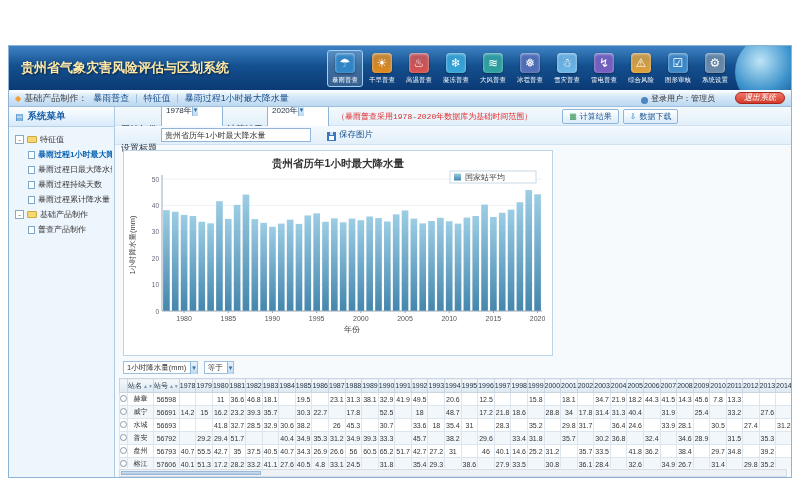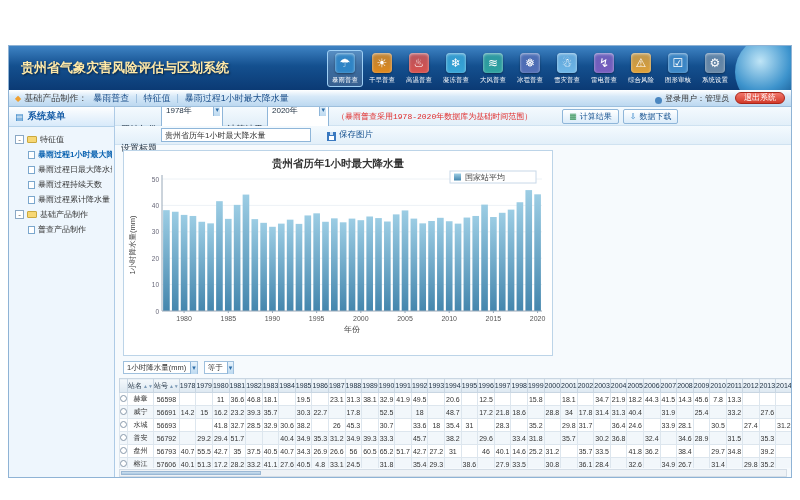--- a/index.html
+++ b/index.html
@@ -26,21 +26,21 @@
   .crumbbar{height:17px;flex:0 0 17px;background:linear-gradient(#ffffff,#d7e9f8 40%,#bcd8f0);
     border-bottom:1px solid #9dbfdd;display:flex;align-items:center;padding:0 6px;font-size:9px;color:#1b4f8a;}
   .crumb-icon{color:#f0a030;font-size:8px;margin-right:3px;}
   .crumb-label{color:#444;}
   .crumb-item{padding:0 6px;color:#1b4f8a;cursor:pointer;white-space:nowrap;}
   .crumb-sep{color:#8fb3d5;}
   .spacer{flex:1;}
   .user{font-size:8px;color:#333;white-space:nowrap;display:flex;align-items:flex-end;gap:3px;}
   .user-ic{width:7px;height:7px;border-radius:50%;background:#4a86c0;display:inline-block;}
   .logout{background:linear-gradient(#f2766b,#d23a2a);color:#fff;border:1px solid #a82619;border-radius:8px;
-    font-size:8px;padding:1px 8px;margin-left:6px;cursor:pointer;line-height:1.1;}
+    font-size:8px;padding:1px 8px;margin-left:20px;cursor:pointer;line-height:1.1;font-style:italic;}
 
   
   .body{flex:1;display:flex;min-height:0;}
   .sidebar{width:106px;flex:0 0 106px;background:#eef6fd;border-right:1px solid #aecbe6;overflow:hidden;}
   .side-head{height:20px;background:linear-gradient(#fdfeff,#d8eafa);border-bottom:1px solid #b5d2ea;
     color:#1a5fa8;font-weight:bold;font-size:9.5px;display:flex;align-items:center;gap:4px;padding-left:6px;}
   .side-head-ic{color:#2d7fc4;font-size:9px;}
   .tree{padding:5px 2px;font-size:8px;color:#333;}
   .tree-group{display:flex;align-items:center;gap:3px;padding:2px 0 2px 4px;cursor:pointer;white-space:nowrap;}
   .expander{width:9px;height:9px;border:1px solid #8aa8c5;background:#fff;font-size:8px;line-height:7px;
@@ -49,21 +49,21 @@
   .tree-leaf{display:flex;align-items:center;gap:3px;padding:2px 0 2px 17px;cursor:pointer;
     white-space:nowrap;overflow:hidden;}
   .leaf-icon{width:7px;height:8px;background:#fff;border:1px solid #7ba7cd;flex:0 0 7px;}
   .tree-leaf.active span{color:#0a62b0;font-weight:bold;}
 
   .content{flex:1;display:flex;flex-direction:column;min-width:0;background:#f6fafd;overflow:hidden;}
   .ctrl-row{display:flex;align-items:center;gap:4px;padding:0 6px;height:19px;flex:0 0 19px;
     background:linear-gradient(#f4fafe,#e2eff9);border-bottom:1px solid #cfe2f1;font-size:9px;color:#234;}
   .lbl{white-space:nowrap;margin-top:26px;}
   .select{background:#fff;border:1px solid #8fb6d9;height:32px;min-width:62px;display:inline-flex;
-    align-items:center;justify-content:space-between;padding:0 2px 12px 4px;font-size:8px;cursor:pointer;}
+    align-items:center;padding:0 2px 12px 4px;font-size:8px;cursor:pointer;}
   .dd{font-size:7px;color:#2d6da8;font-style:normal;background:linear-gradient(#e8f3fc,#bcd9f0);
     border-left:1px solid #8fb6d9;height:12px;display:inline-flex;align-items:center;padding:0 1px;}
   .note{color:#e02b2b;font-size:8px;margin-left:4px;white-space:nowrap;font-family:Liberation Mono, monospace;}
   .toolbtn{display:inline-flex;align-items:center;gap:3px;background:linear-gradient(#ffffff,#dbecfa);
     border:1px solid #8fb6d9;border-radius:2px;font-size:8px;color:#15518f;height:15px;padding:0 6px;cursor:pointer;}
   .ic{font-style:normal;font-size:8px;}
   .ic.calc{color:#2d8f4e;} .ic.dl{color:#2d7fc4;}
   .title-input{width:150px;height:14px;border:1px solid #8fb6d9;font-size:8px;padding:0 3px;color:#333;}
   .savebtn{display:inline-flex;align-items:flex-end;gap:3px;background:transparent;border:none;
     font-size:8.5px;color:#15518f;cursor:pointer;margin-left:6px;}

